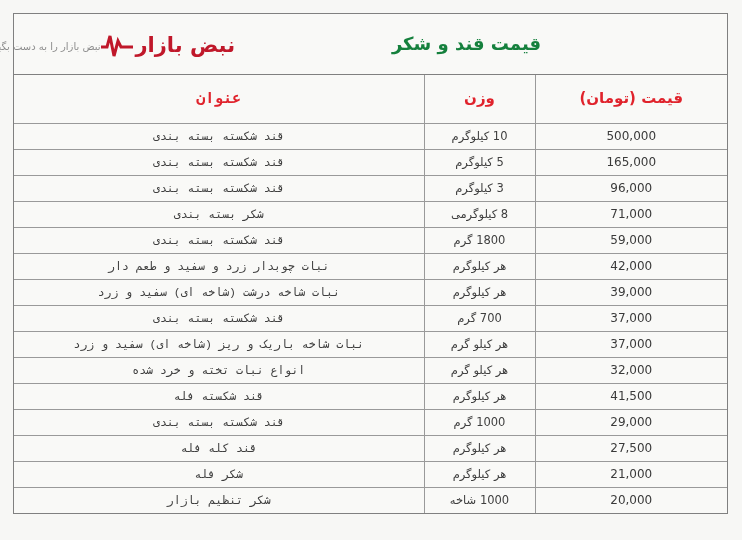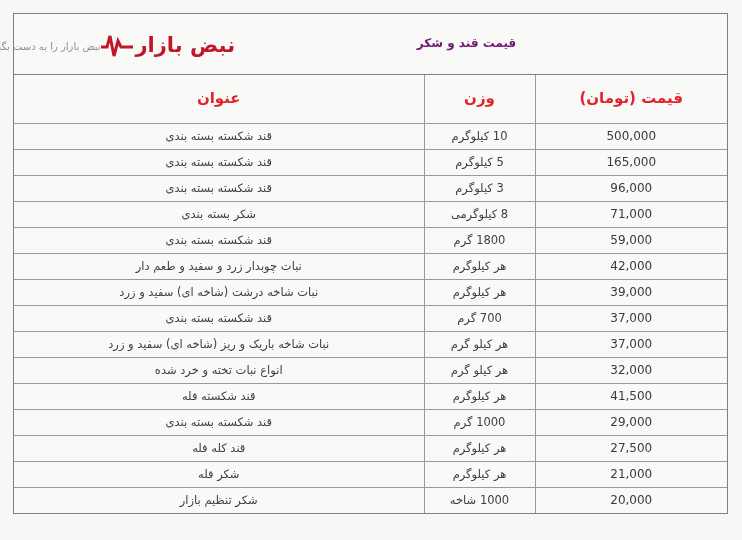--- a/index.html
+++ b/index.html
@@ -81,22 +81,22 @@
     line-height: 1;
     margin-top: 4px;
     white-space: nowrap;
   }
 
   .title-cell {
     flex: 1;
     display: flex;
     align-items: center;
     justify-content: center;
-    color: #701a75;
-    font-size: 12px;
+    color: #15803d;
+    font-size: 18px;
     font-weight: bold;
     padding-bottom: 2px;
   }
 
   
   table.price {
     width: 100%;
     border-collapse: collapse;
     table-layout: fixed;
     background: #f9f9f7;
@@ -110,21 +110,21 @@
   table.price td {
     border: 1px solid #9a9a9a;
     border-top: none;
     text-align: center;
     vertical-align: middle;
     box-sizing: border-box;
   }
   table.price th:first-child,
   table.price td:first-child { border-right: none; }
   table.price th:last-child,
-  table.price td:last-child { border-left: none; }
+  table.price td:last-child { border-left: none; font-family: Liberation Mono, monospace; }
 
   table.price thead th {
     height: 48px;
     color: #e0232c;
     font-size: 15px;
     font-weight: bold;
     border-top: none;
     padding-bottom: 2px;
   }
 

